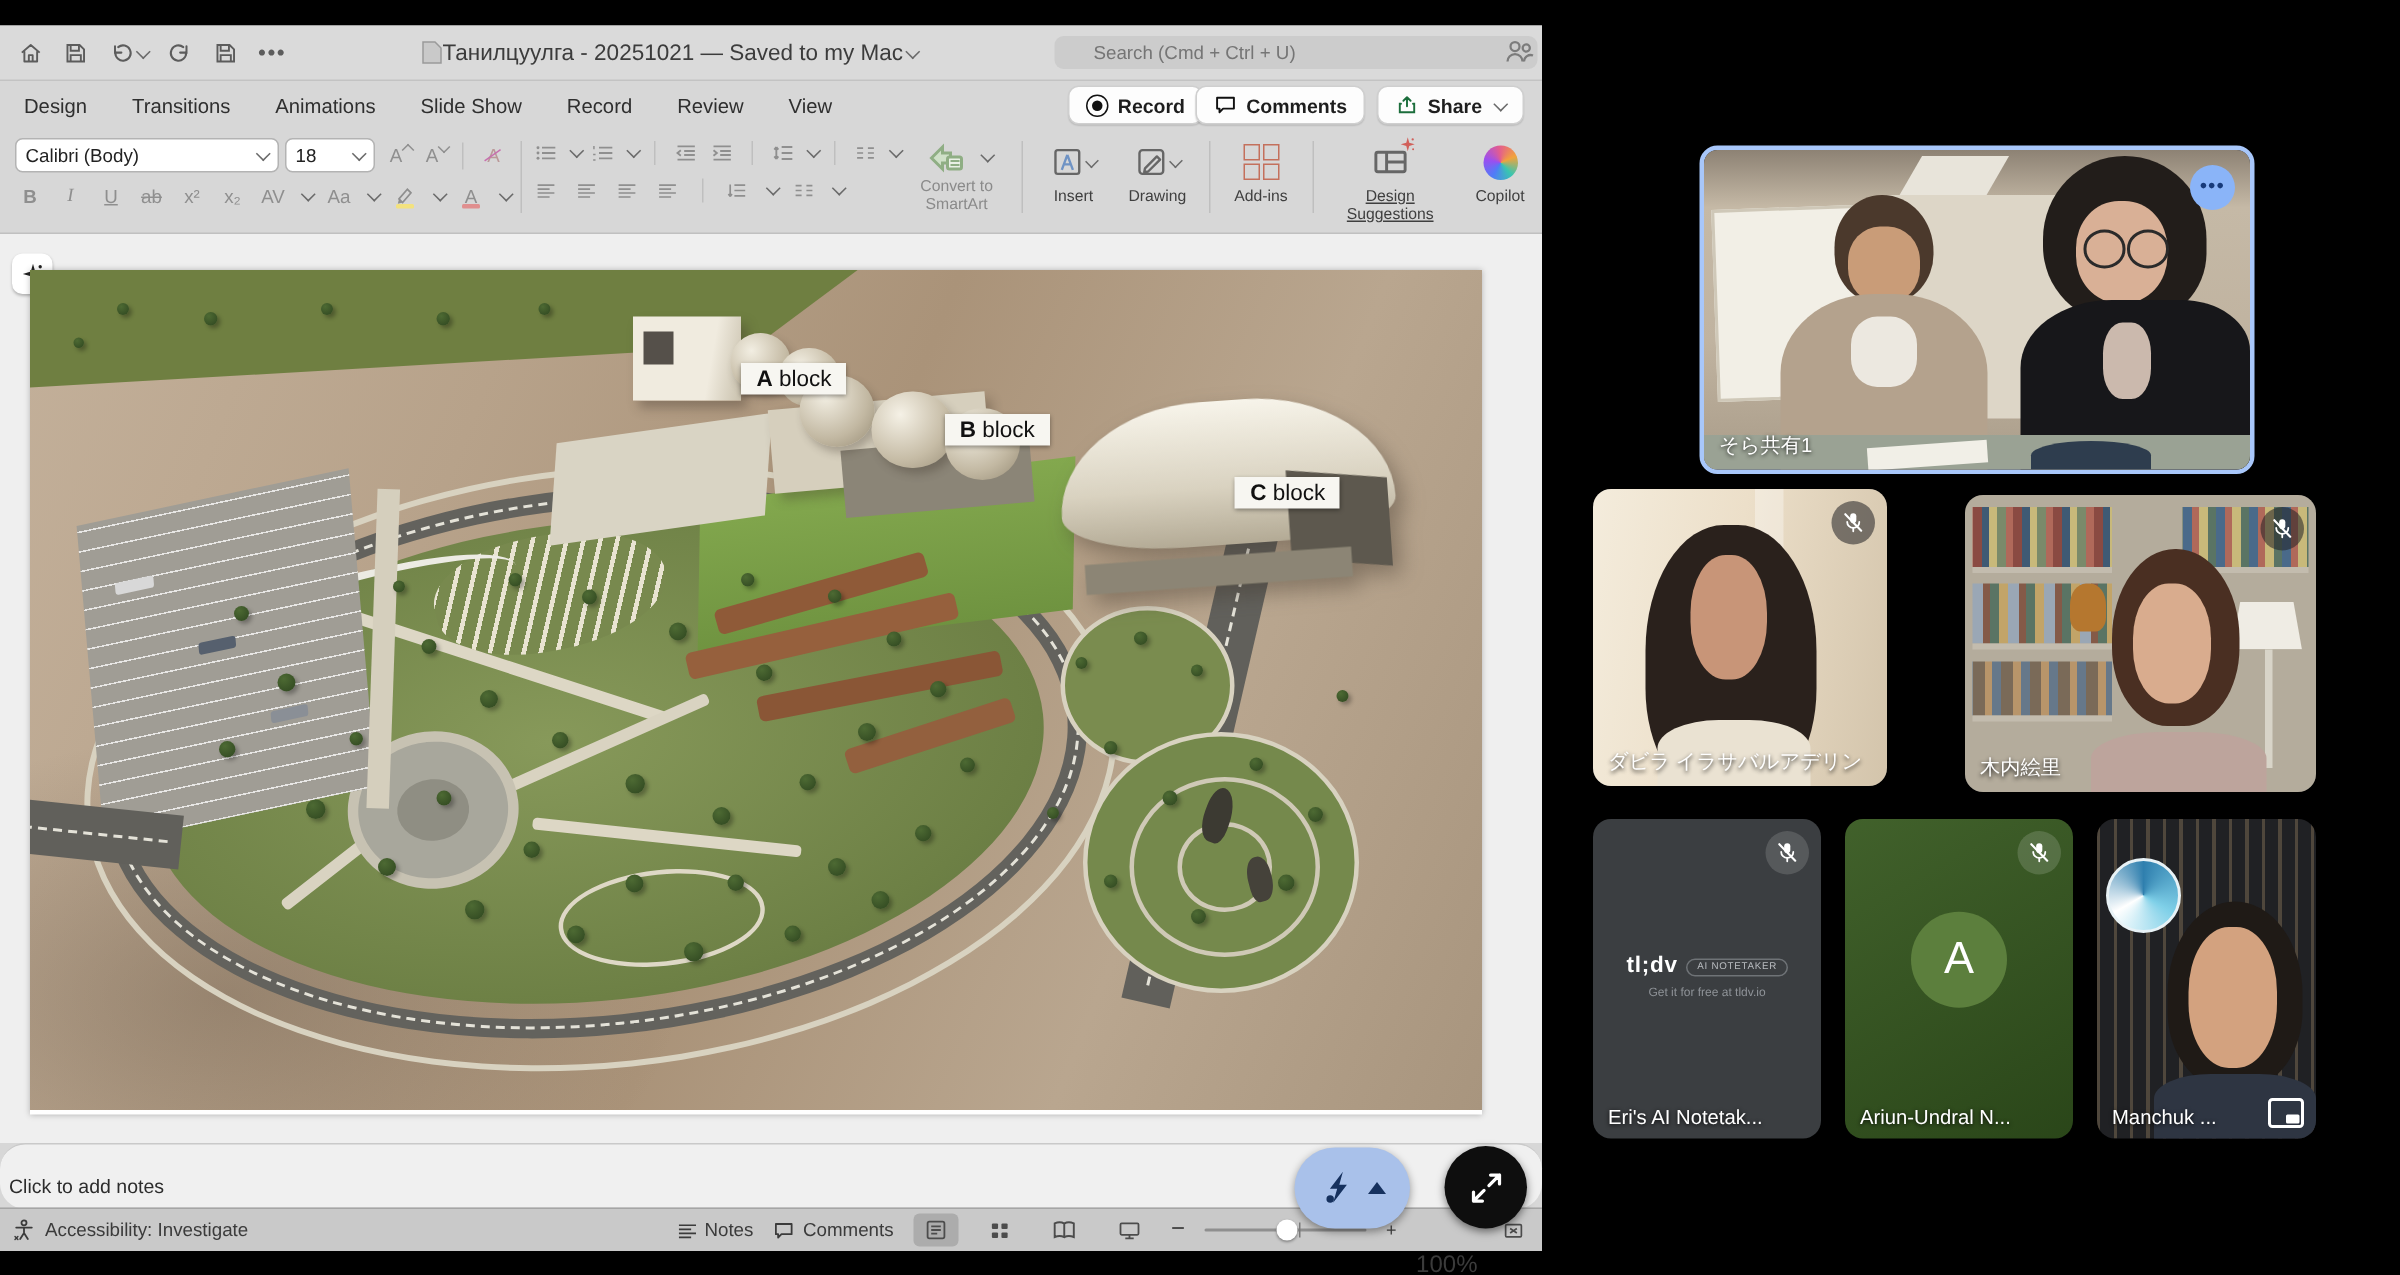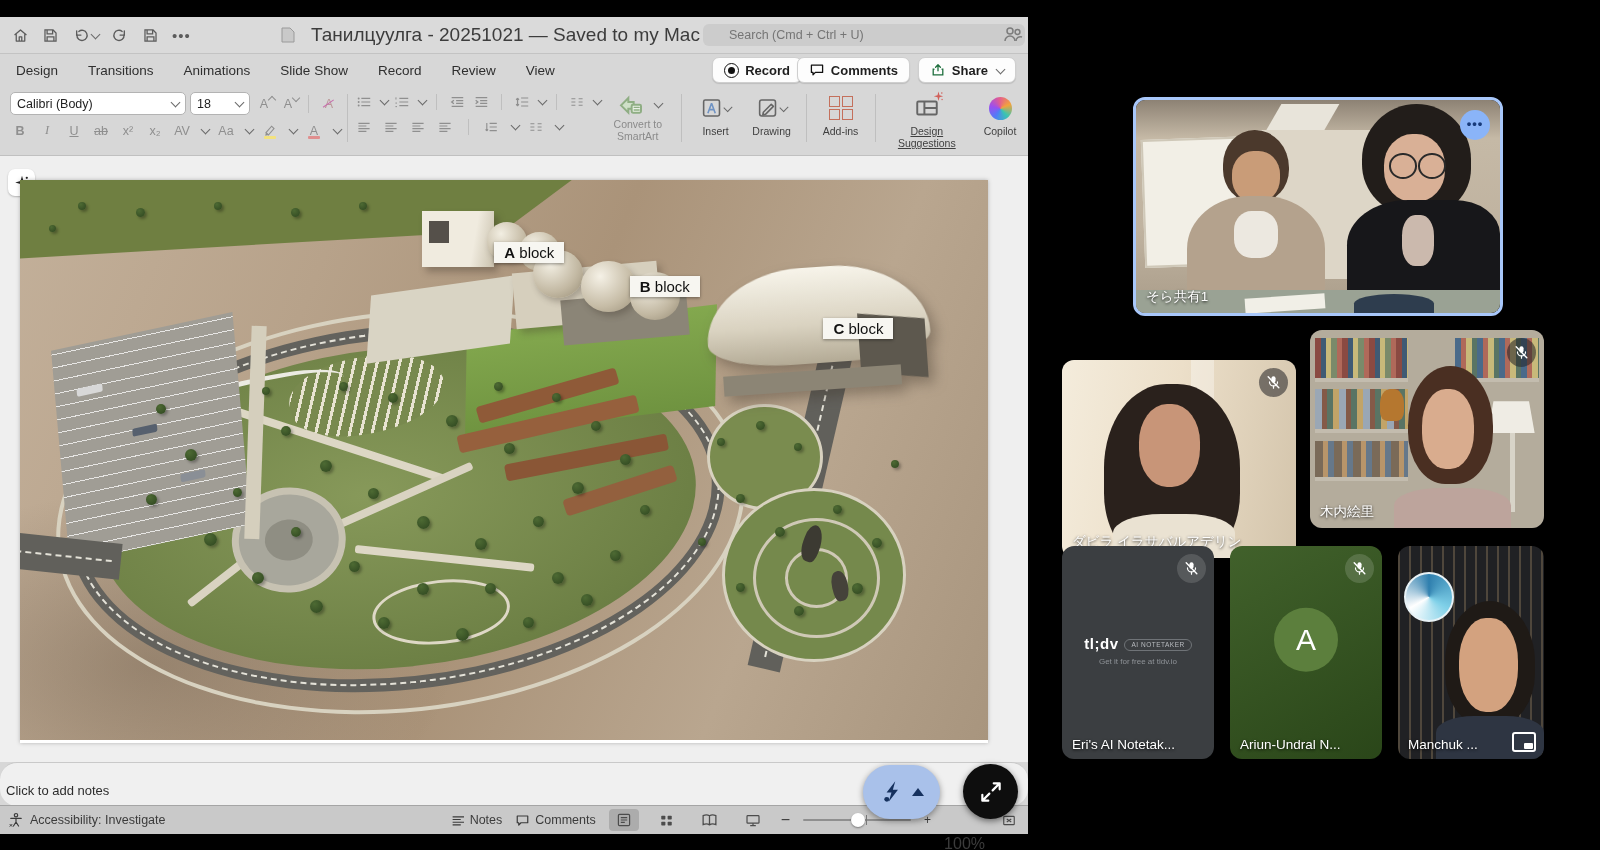--- a/index.html
+++ b/index.html
@@ -7,22 +7,22 @@
        font-family:"Liberation Sans",sans-serif;-webkit-font-smoothing:antialiased;}
   
   #ppt{position:absolute;left:0;top:17px;width:1028px;height:816px;background:#d7d7d7;}
   
   .titlebar{position:absolute;left:0;top:0;width:100%;height:36px;background:#dadada;
             border-bottom:1px solid #c3c3c3;display:flex;align-items:center;}
   .qat{display:flex;align-items:center;gap:13px;padding-left:12px;color:#5c5c5c;}
   .qat .ic{width:17px;height:17px;}
   .chv{width:6px;height:6px;border-right:1.4px solid #6a6a6a;border-bottom:1.4px solid #6a6a6a;
        transform:rotate(45deg);display:inline-block;margin-left:3px;margin-bottom:2px;}
-  .doc-title{position:absolute;left:281px;top:0;height:36px;display:flex;align-items:center;gap:16px;
-             font-size:19px;color:#3c3c3c;}
+  .doc-title{position:absolute;left:281px;top:0;height:36px;display:flex;align-items:center;gap:0;
+             font-size:15px;color:#3c3c3c;}
   .search{position:absolute;left:703px;top:7px;width:288px;height:22px;background:#cccccc;
           border:none;border-radius:6px;font-size:12.5px;color:#8b8b8b;padding:0 8px 0 26px;outline:none;}
   .search-ic{position:absolute;left:710px;top:11px;width:14px;height:14px;color:#8b8b8b;}
   .presence{position:absolute;right:4px;top:8px;width:22px;height:20px;color:#7c7c7c;}
   
   .tabrow{position:absolute;left:0;top:37px;width:100%;height:32px;display:flex;align-items:center;}
   .tab{font-size:13.5px;color:#2f2f2f;margin-left:30px;white-space:nowrap;}
   .tab:first-child{margin-left:16px;}
   .actbtn{height:26px;background:#fdfdfd;border:1px solid #cfcfcf;border-radius:7px;
           box-shadow:0 1px 1px rgba(0,0,0,.12);display:flex;align-items:center;gap:6px;
@@ -723,21 +723,21 @@
     <div class="dec" style="left:0;bottom:0;width:100%;height:11%;background:#9aa294;"></div>
     <div class="dec" style="left:30%;bottom:1%;width:22%;height:7%;background:#f1efe7;transform:rotate(-4deg);"></div>
     <div class="dec" style="left:60%;bottom:0;width:22%;height:9%;background:#2e3d4e;border-radius:50% 50% 0 0;"></div>
   </div>
   <button class="morebtn">
       <span>•••</span>
     </button>
   <div class="nametag">そら共有1</div>
 </div>
 
-<div class="tile" style="left:1062px;top:326px;width:234px;height:198px;margin-top:34px;">
+<div class="tile" style="left:1062px;top:326px;width:196px;height:198px;">
   <div class="scene" style="background:linear-gradient(100deg,#f4ecdc 0%,#ecdfc9 45%,#d3c4ab 100%);">
     <div class="dec" style="left:55%;top:0;width:10%;height:100%;background:rgba(255,255,255,.35);"></div>
     <div class="dec" style="left:18%;top:12%;width:58%;height:92%;background:#2a211c;border-radius:46% 46% 40% 40%;"></div>
     <div class="dec" style="left:33%;top:22%;width:26%;height:42%;background:#c89578;border-radius:46%;"></div>
     <div class="dec" style="left:22%;top:78%;width:52%;height:24%;background:#eae2d2;border-radius:40% 40% 0 0;"></div>
   </div>
   <div class="micoff">
       <svg viewBox="0 0 24 24">
         <use href="#i-micoff"></use>
       </svg>

